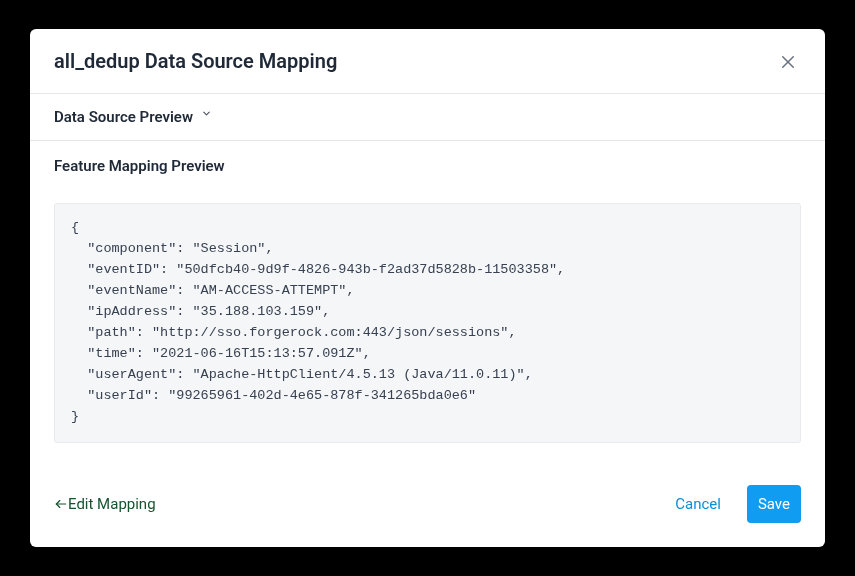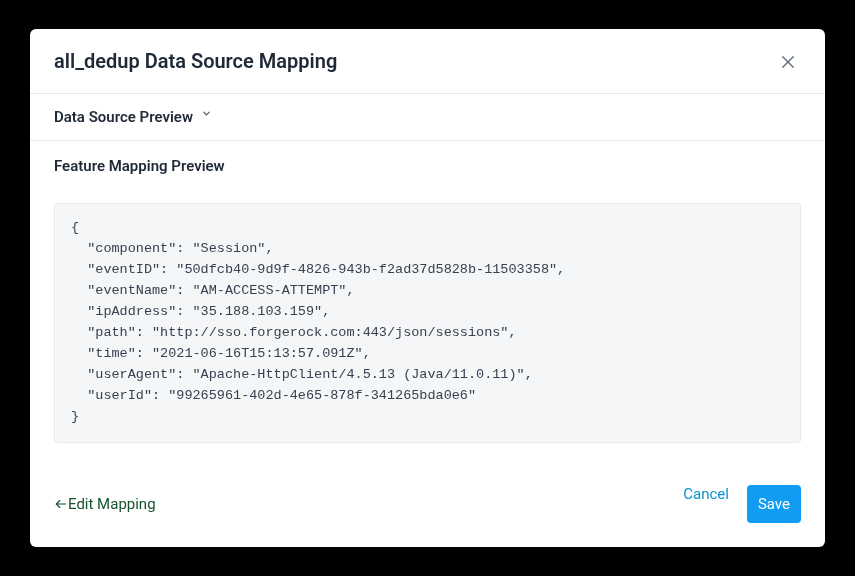--- a/index.html
+++ b/index.html
@@ -104,22 +104,22 @@
       font-size: 15px;
       cursor: pointer;
       font-family: inherit;
     }
     .edit-mapping svg {
       width: 14px;
       height: 14px;
     }
     .footer-actions {
       display: flex;
-      align-items: flex-start;
-      gap: 18px;
+      align-items: center;
+      gap: 26px;
     }
     .cancel-btn {
       background: none;
       border: none;
       color: #0891d1;
       font-size: 15px;
       cursor: pointer;
       font-family: inherit;
     }
     .save-btn {

